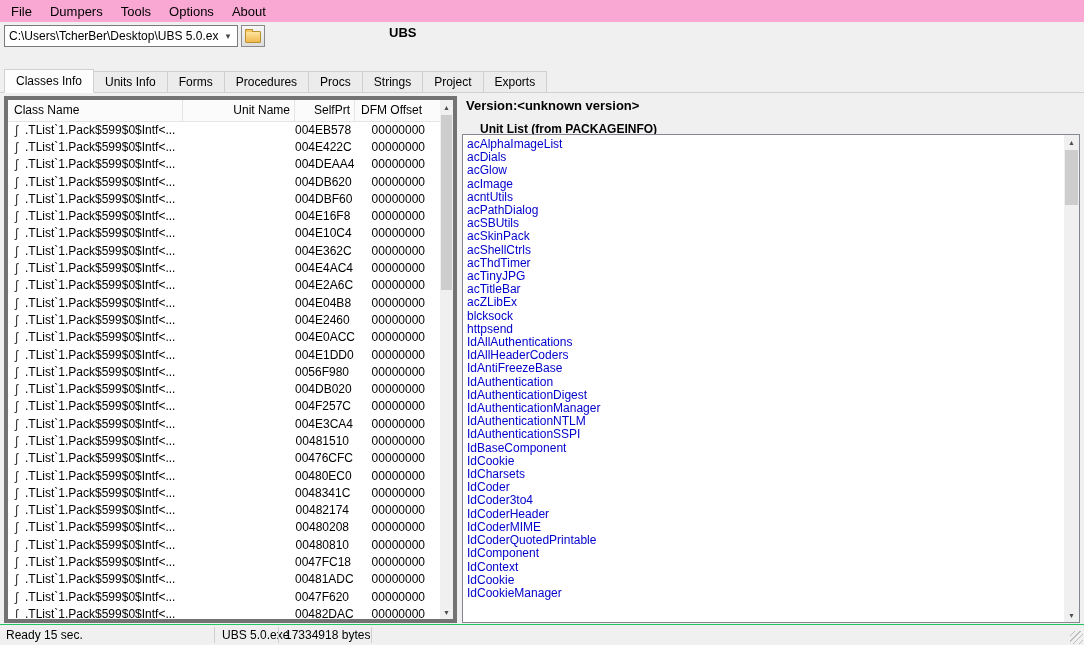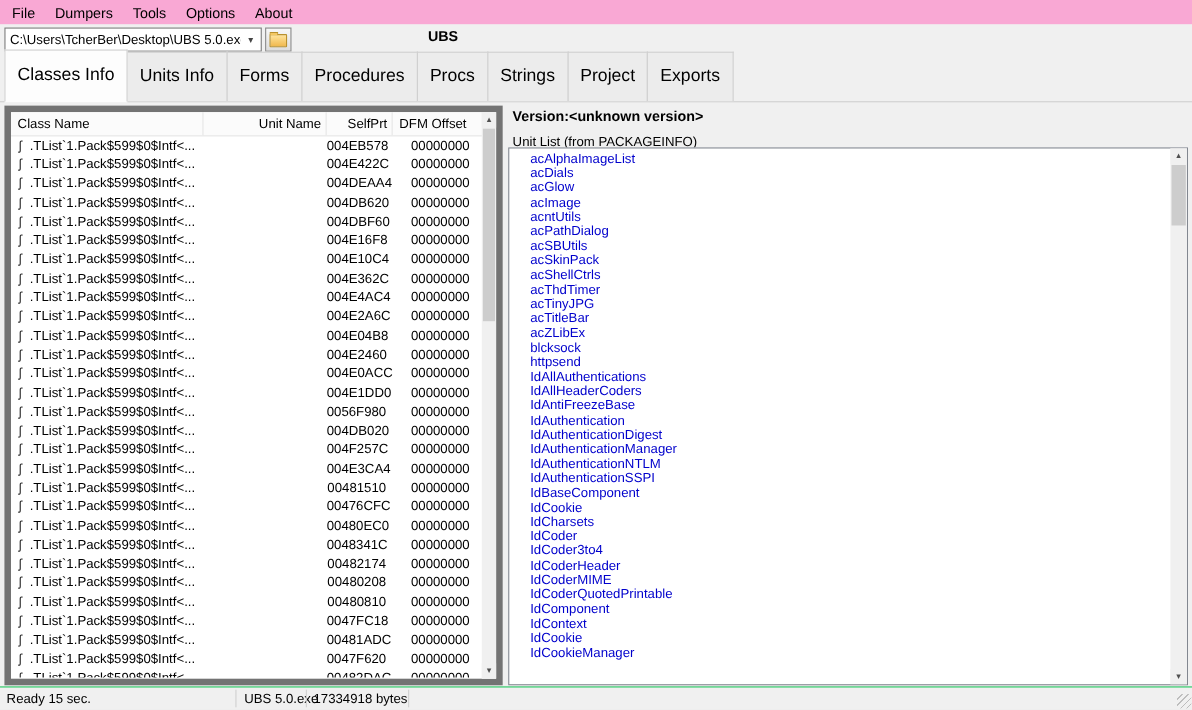--- a/index.html
+++ b/index.html
@@ -23,28 +23,28 @@
          display:flex;align-items:center;justify-content:center;}
   .folder-icon{position:relative;width:14px;height:10px;background:linear-gradient(#ffe49c,#f0b94f);
          border:1px solid #b9912e;border-radius:1px;margin-top:2px;}
   .folder-icon::before{content:"";position:absolute;top:-3px;left:-1px;width:6px;height:2px;
          background:#f3c763;border:1px solid #b9912e;border-bottom:none;border-radius:1px 1px 0 0;}
   .app-title{position:absolute;left:389px;top:25px;font-weight:bold;font-size:13px;}
 
   
   .tabstrip{position:absolute;left:0;top:70px;width:1084px;height:23px;box-sizing:border-box;
             display:flex;align-items:flex-end;padding-left:4px;border-bottom:1px solid #d0d0d0;}
-  .tab{height:20px;line-height:20px;padding:12px 11px;background:#ececec;border:1px solid #d0d0d0;
-       border-bottom:none;margin-right:-1px;font-size:16px;position:relative;}
+  .tab{height:20px;line-height:20px;padding:0 11px;background:#ececec;border:1px solid #d0d0d0;
+       border-bottom:none;margin-right:-1px;font-size:12px;position:relative;}
   .tab.selected{background:#fdfdfd;height:22px;line-height:22px;z-index:2;margin-bottom:-1px;
        border-bottom:1px solid #fdfdfd;}
 
   
   .class-panel{position:absolute;left:4px;top:96px;width:453px;height:527px;background:#fff;
-       border:6px solid #737373;box-sizing:border-box;}
+       border:4px solid #737373;box-sizing:border-box;}
   .class-header{position:absolute;top:0;left:0;right:13px;height:21px;display:grid;
        grid-template-columns:175px 112px 60px 82px 1fr;background:#fbfbfb;
        border-bottom:1px solid #e5e5e5;align-items:center;}
   .hcell{border-right:1px solid #e5e5e5;height:100%;line-height:21px;padding:0 6px;
        white-space:nowrap;overflow:hidden;box-sizing:border-box;}
   .hcell.col2,.hcell.col3{text-align:right;padding-right:4px;}
   .hcell.col4{border-right:none;}
   .class-rows{position:absolute;top:21px;bottom:1px;left:0;right:13px;overflow:hidden;}
   .trow{display:grid;grid-template-columns:175px 112px 60px 82px;height:17.3px;align-items:center;}
   .cell{white-space:nowrap;overflow:hidden;}
@@ -59,25 +59,25 @@
   .vscroll.w15{width:15px;}
   .sb-btn{position:absolute;left:0;right:0;height:14px;display:flex;align-items:center;
           justify-content:center;font-size:7px;color:#505050;background:#f0f0f0;}
   .sb-up{top:0;}
   .sb-down{bottom:0;}
   .sb-thumb{position:absolute;left:1px;right:1px;background:#cdcdcd;}
   .class-panel .vscroll{top:0;bottom:0;}
 
   
   .version-label{position:absolute;left:466px;top:98px;font-weight:bold;font-size:13px;}
-  .unitlist-title{position:absolute;left:466px;top:122px;font-size:12px;}
+  .unitlist-title{position:absolute;left:480px;top:122px;font-size:12px;font-weight:bold;}
   .unit-panel{position:absolute;left:462px;top:134px;width:618px;height:489px;background:#fff;
        border:1px solid #828790;box-sizing:border-box;}
   .unit-items{position:absolute;top:1px;bottom:1px;left:0;right:16px;overflow:hidden;
-       padding:2px 0 0 19px;}
+       padding:2px 0 0 4px;}
   .unit-item{font-size:12px;line-height:13.2px;color:var(--link-color);white-space:nowrap;}
 
   
   .statusbar{position:absolute;left:0;right:0;bottom:0;height:20px;background:#f0f0f0;
        border-top:1px solid #22c55e;font-size:12px;}
   .sb-text{position:absolute;top:3px;white-space:nowrap;}
   .sb-ready{left:6px;}
   .sb-file{left:222px;}
   .sb-size{left:285px;}
   .sb-div{position:absolute;top:2px;bottom:2px;width:1px;background:#d0d0d0;}

